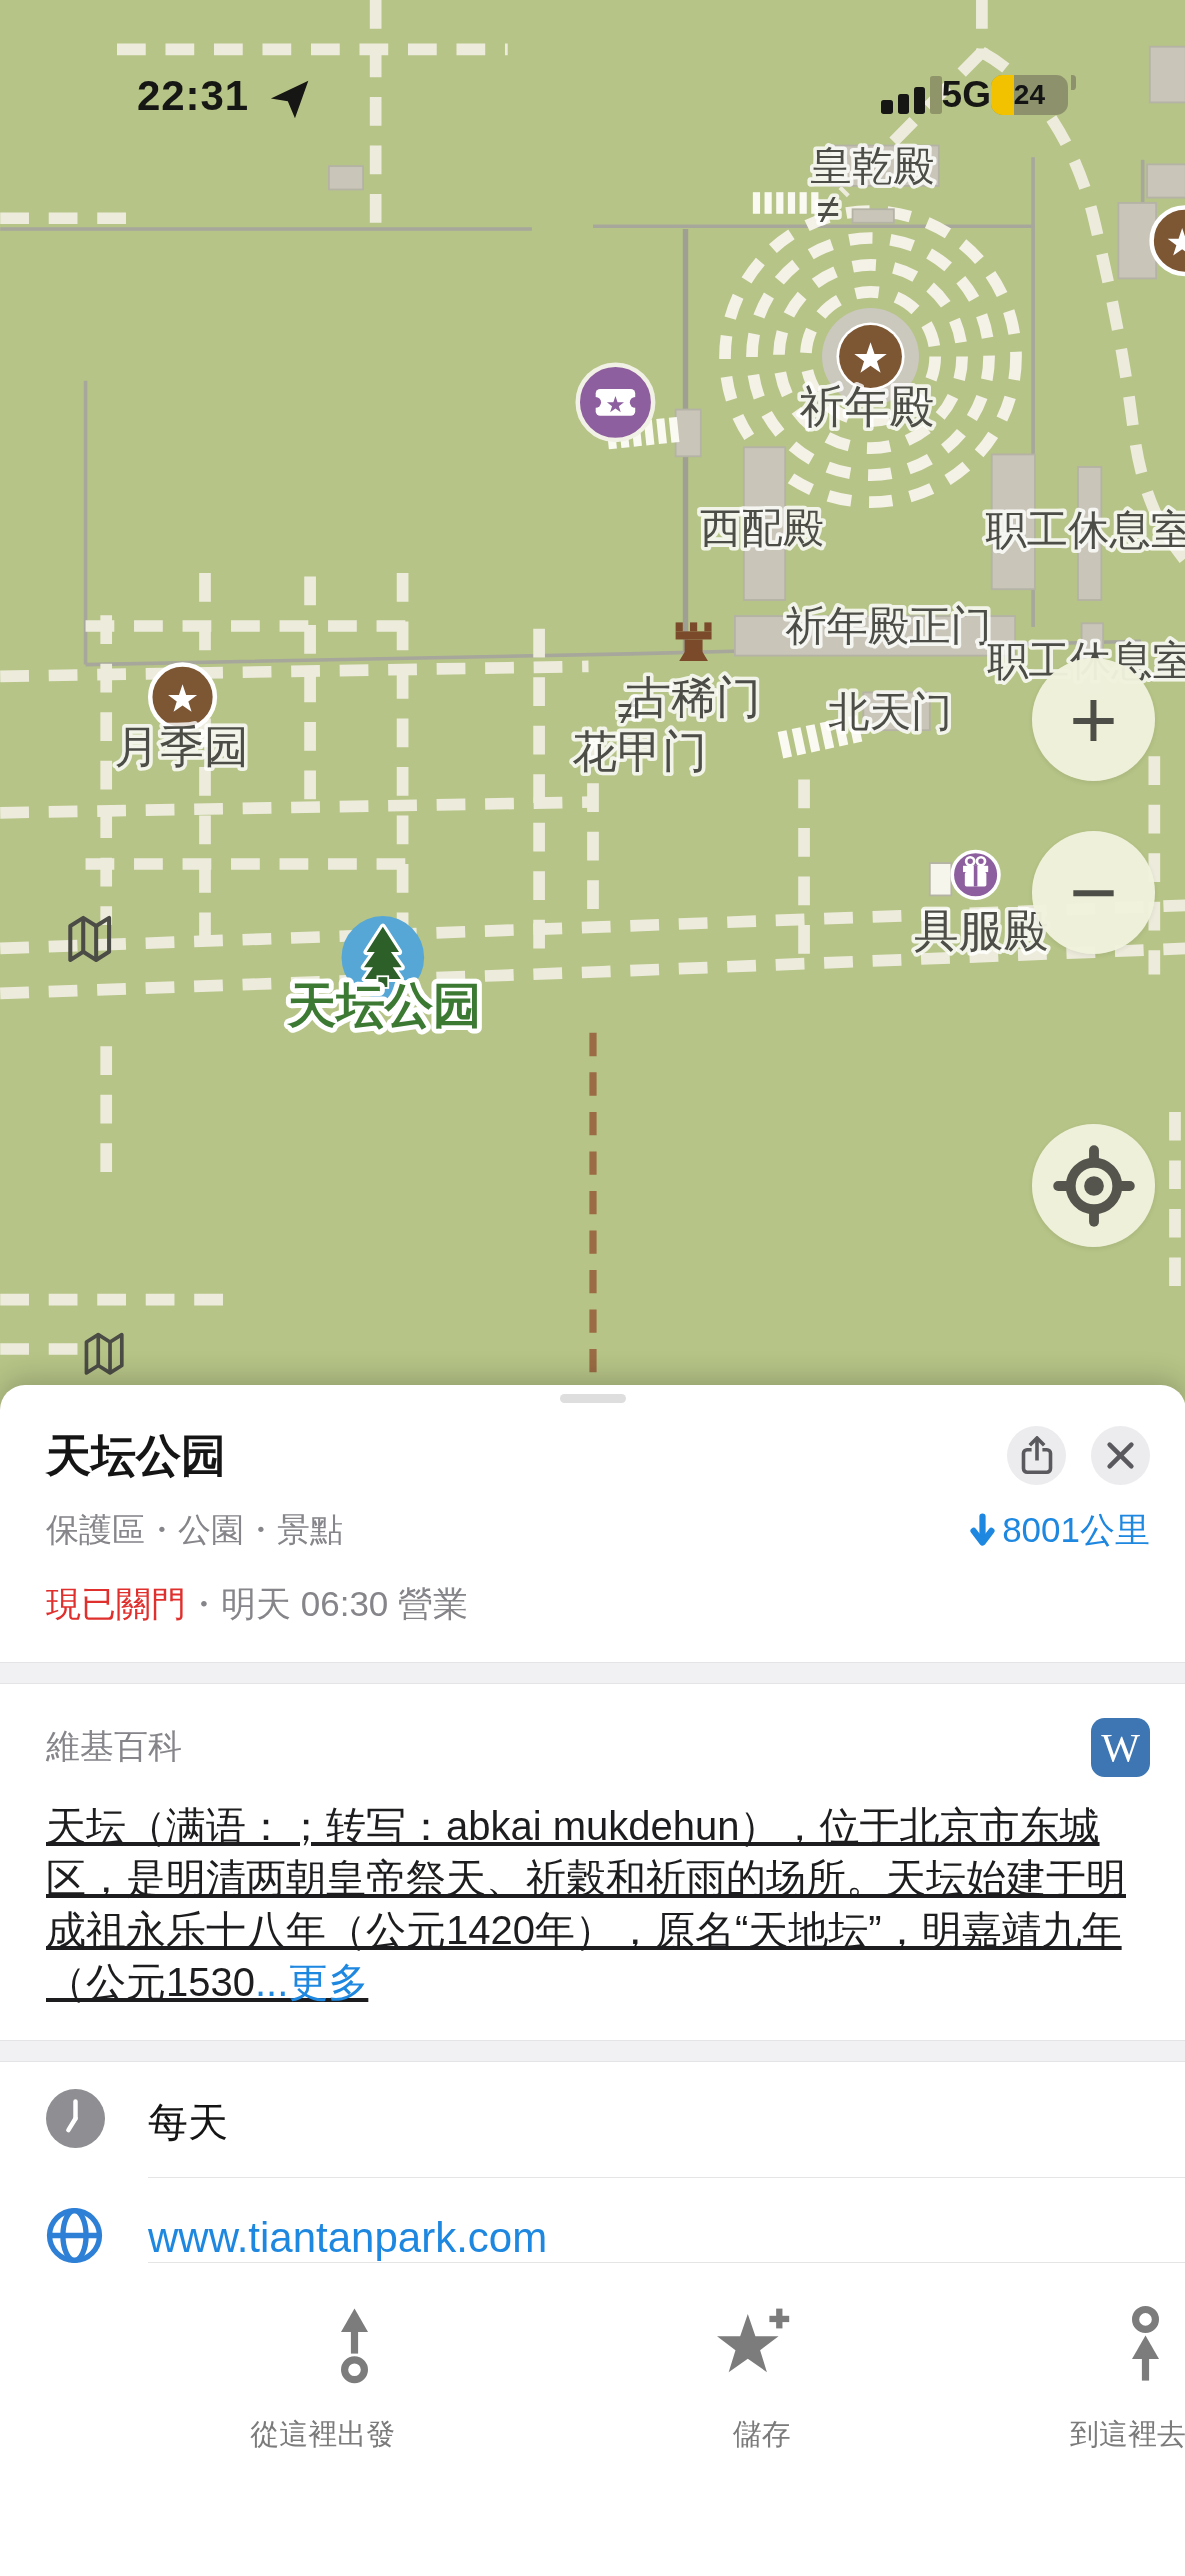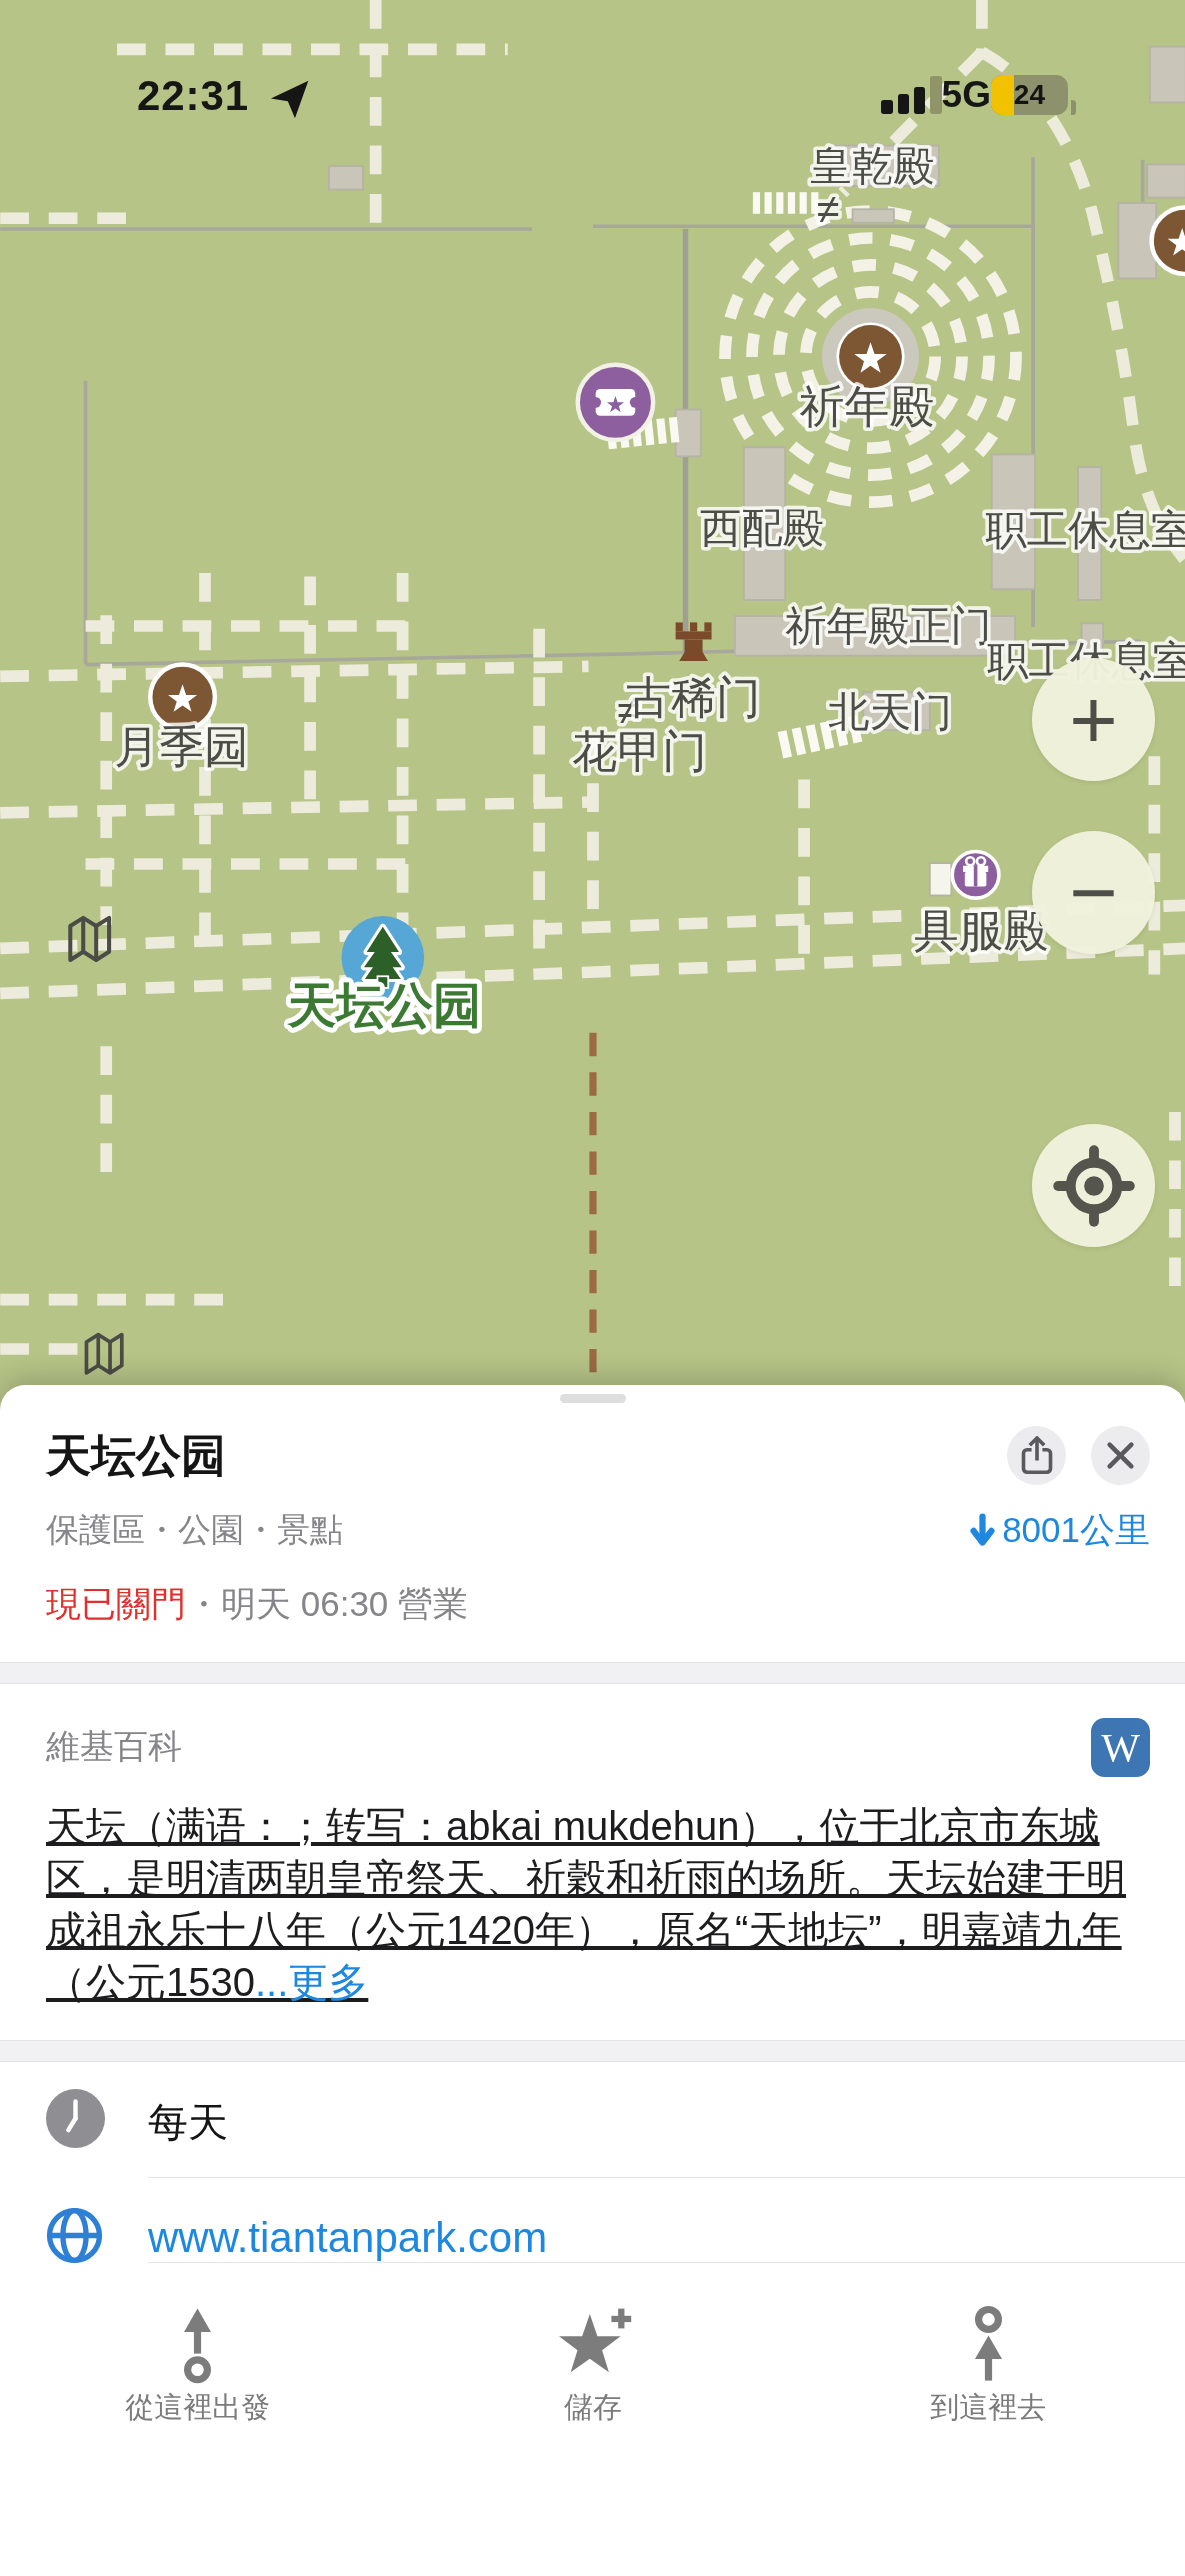--- a/index.html
+++ b/index.html
@@ -70,21 +70,21 @@
   .hours .row-content{display:flex;justify-content:space-between;padding-top:20px;padding-bottom:27px;}
   .hours-label{font-size:40px;color:#151515;padding-top:12.6px;}
   .hours-right{text-align:right;}
   .hours-time{font-size:42px;color:#151515;}
   .hours-status{font-size:33px;color:#e0302d;margin-top:9px;}
   .website .icon-col{padding-top:30.5px;}
   .website .row-content{border-top:1.8px solid #e5e5e7;border-bottom:1.8px solid #e5e5e7;
     padding-top:36px;}
   .site-link{font-size:42px;color:#1e87e0;text-decoration:none;}
   .toolbar{display:flex;margin-top:38px;}
-  .tb-item{flex:1;display:flex;flex-direction:column;align-items:center;gap:2px;}
+  .tb-item{flex:1;display:flex;flex-direction:column;align-items:flex-end;gap:29px;}
   .tb-label{font-size:29px;color:#7b7b7b;}
 </style>
 </head>
 <body>
 
 <div class="map-wrap">
 <svg viewBox="0 0 1320 1600" width="1186" height="1437" xmlns="http://www.w3.org/2000/svg">
   <defs>
     <path id="star" d="M0 -20 L4.7 -6.2 19 -6.2 7.6 2.4 11.8 15.9 0 7.6 -11.8 15.9 -7.6 2.4 -19 -6.2 -4.7 -6.2 Z"></path>
   </defs>
@@ -263,21 +263,21 @@
     <path d="M2 22 L44 2 L29 44 L21 25 Z" fill="#161614"></path>
   </svg>
   <div class="sb-right">
     <div class="sb-signal">
       <span class="b1"></span>
         <span class="b2"></span>
         <span class="b3"></span>
         <span class="b4"></span>
     </div>
     <div class="sb-5g">5G</div>
-    <div style="display:flex;align-items:flex-end;">
+    <div style="display:flex;align-items:flex-start;">
       <div class="sb-batt">
         <div class="fill"></div>
         <div class="pct">24</div>
       </div>
       <div class="sb-cap"></div>
     </div>
   </div>
 </div>
 
 <div class="map-btn zin">

